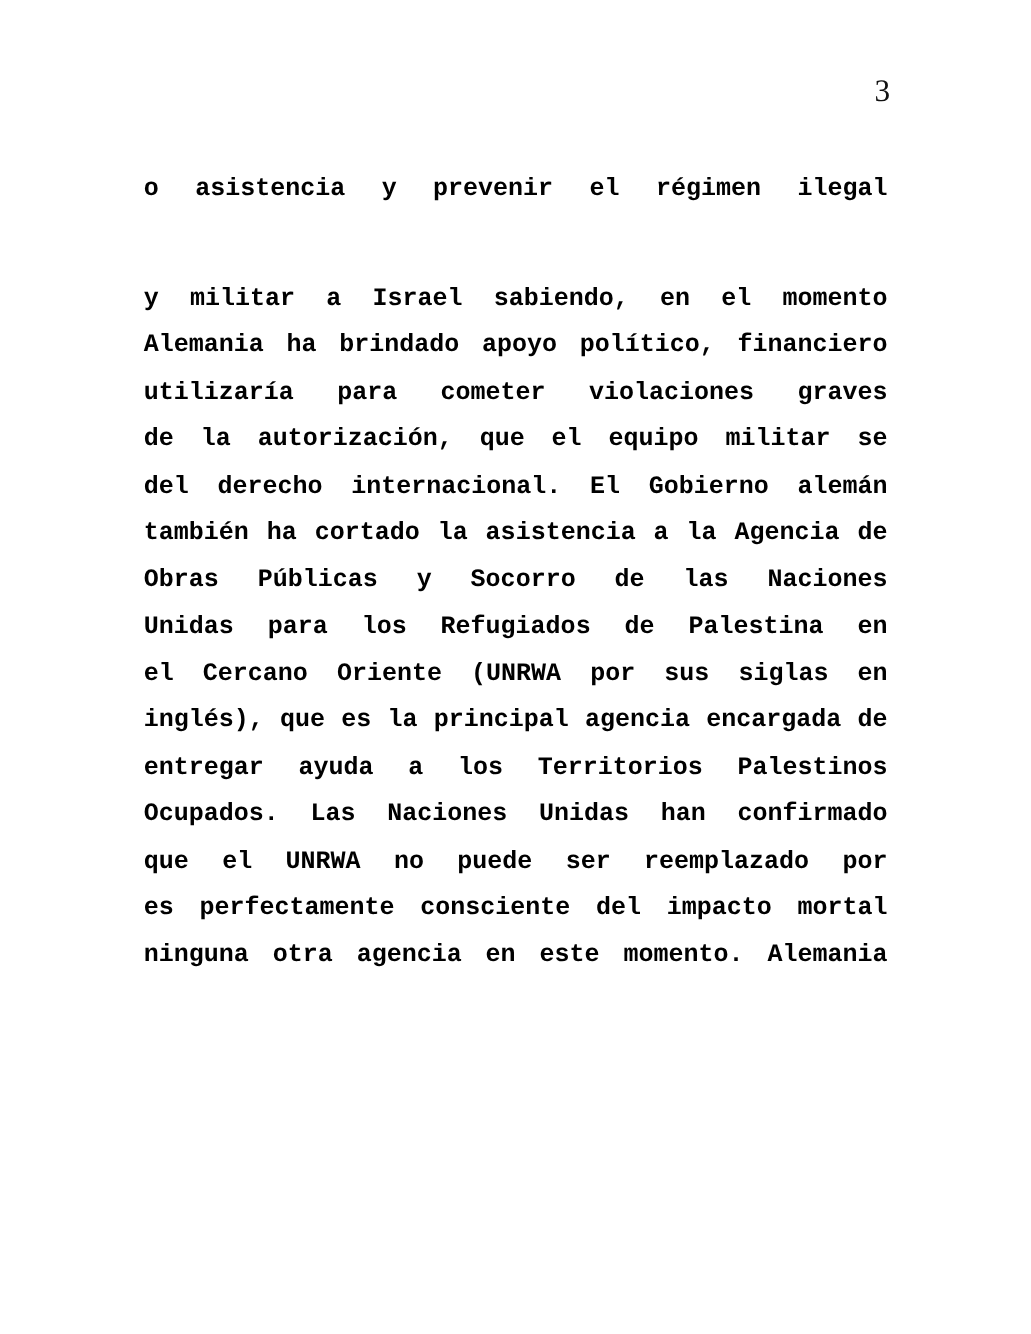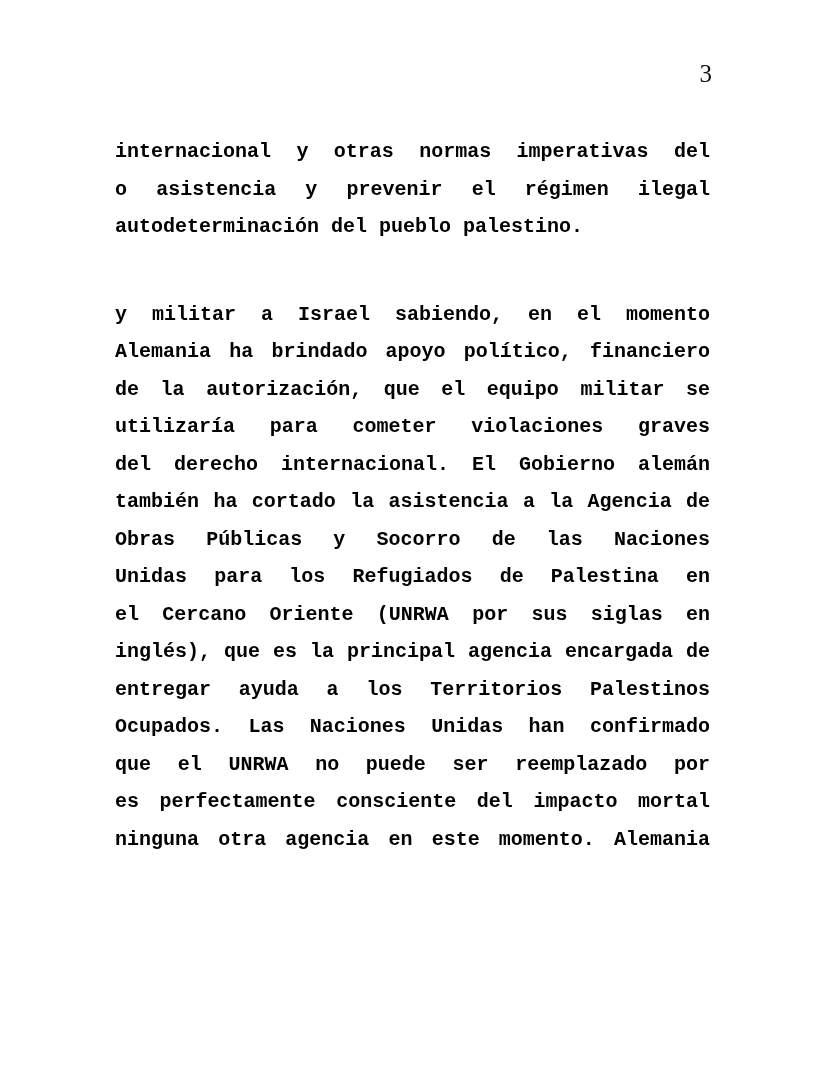--- a/index.html
+++ b/index.html
@@ -56,30 +56,28 @@
 </head>
 <body>
 
 <div class="page">
 
   <div class="page-number">3</div>
 
   <div class="body-text">
 
     <div class="paragraph">
-      <div class="text-line">internacional y otras normas imperativas del</div>
       <div class="text-line">o asistencia y prevenir el régimen ilegal</div>
-      <div class="text-line para-end">autodeterminación del pueblo palestino.</div>
     </div>
 
     <div class="paragraph">
       <div class="text-line">y militar a Israel sabiendo, en el momento</div>
       <div class="text-line">Alemania ha brindado apoyo político, financiero</div>
+      <div class="text-line">utilizaría para cometer violaciones graves</div>
       <div class="text-line">de la autorización, que el equipo militar se</div>
-      <div class="text-line">utilizaría para cometer violaciones graves</div>
       <div class="text-line">del derecho internacional. El Gobierno alemán</div>
       <div class="text-line">también ha cortado la asistencia a la Agencia de</div>
       <div class="text-line">Obras Públicas y Socorro de las Naciones</div>
       <div class="text-line">Unidas para los Refugiados de Palestina en</div>
       <div class="text-line">el Cercano Oriente (UNRWA por sus siglas en</div>
       <div class="text-line">inglés), que es la principal agencia encargada de</div>
       <div class="text-line">entregar ayuda a los Territorios Palestinos</div>
       <div class="text-line">Ocupados. Las Naciones Unidas han confirmado</div>
       <div class="text-line">que el UNRWA no puede ser reemplazado por</div>
       <div class="text-line">es perfectamente consciente del impacto mortal</div>

